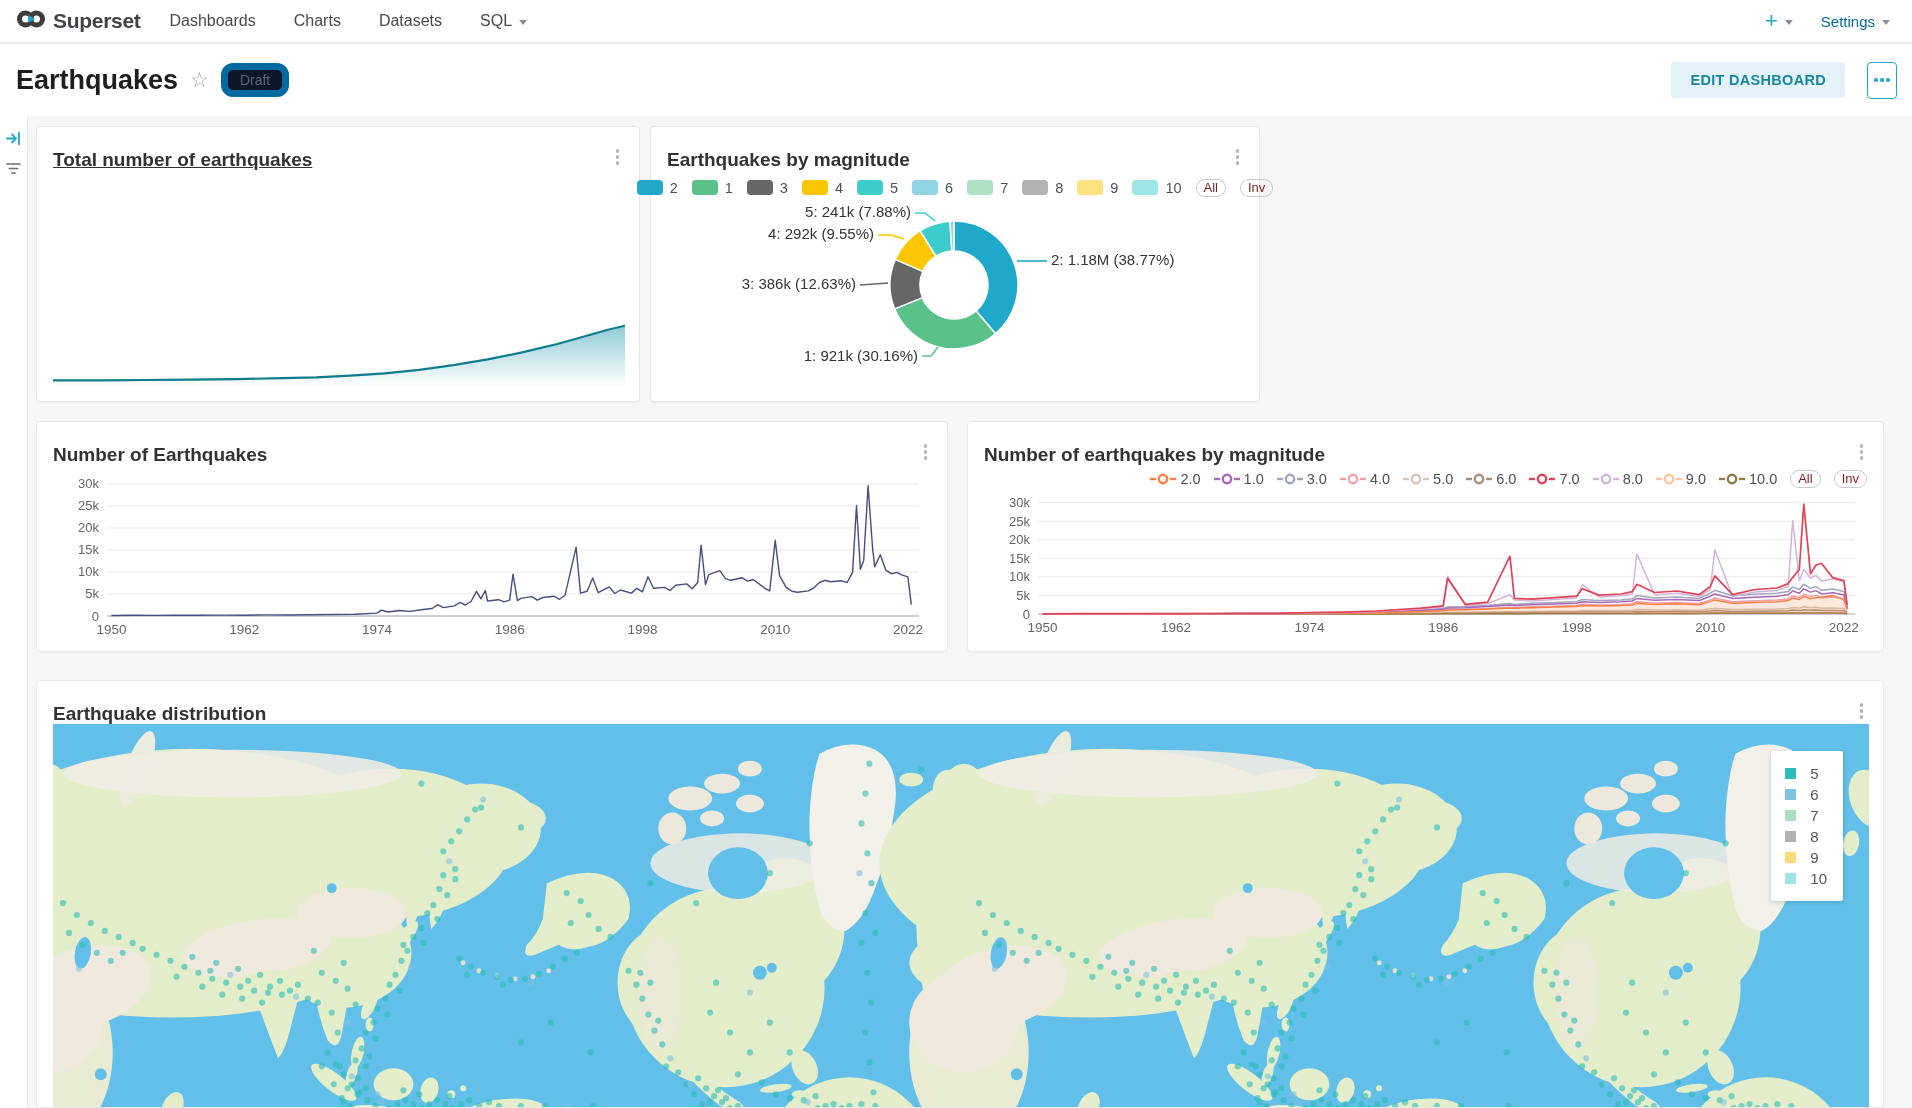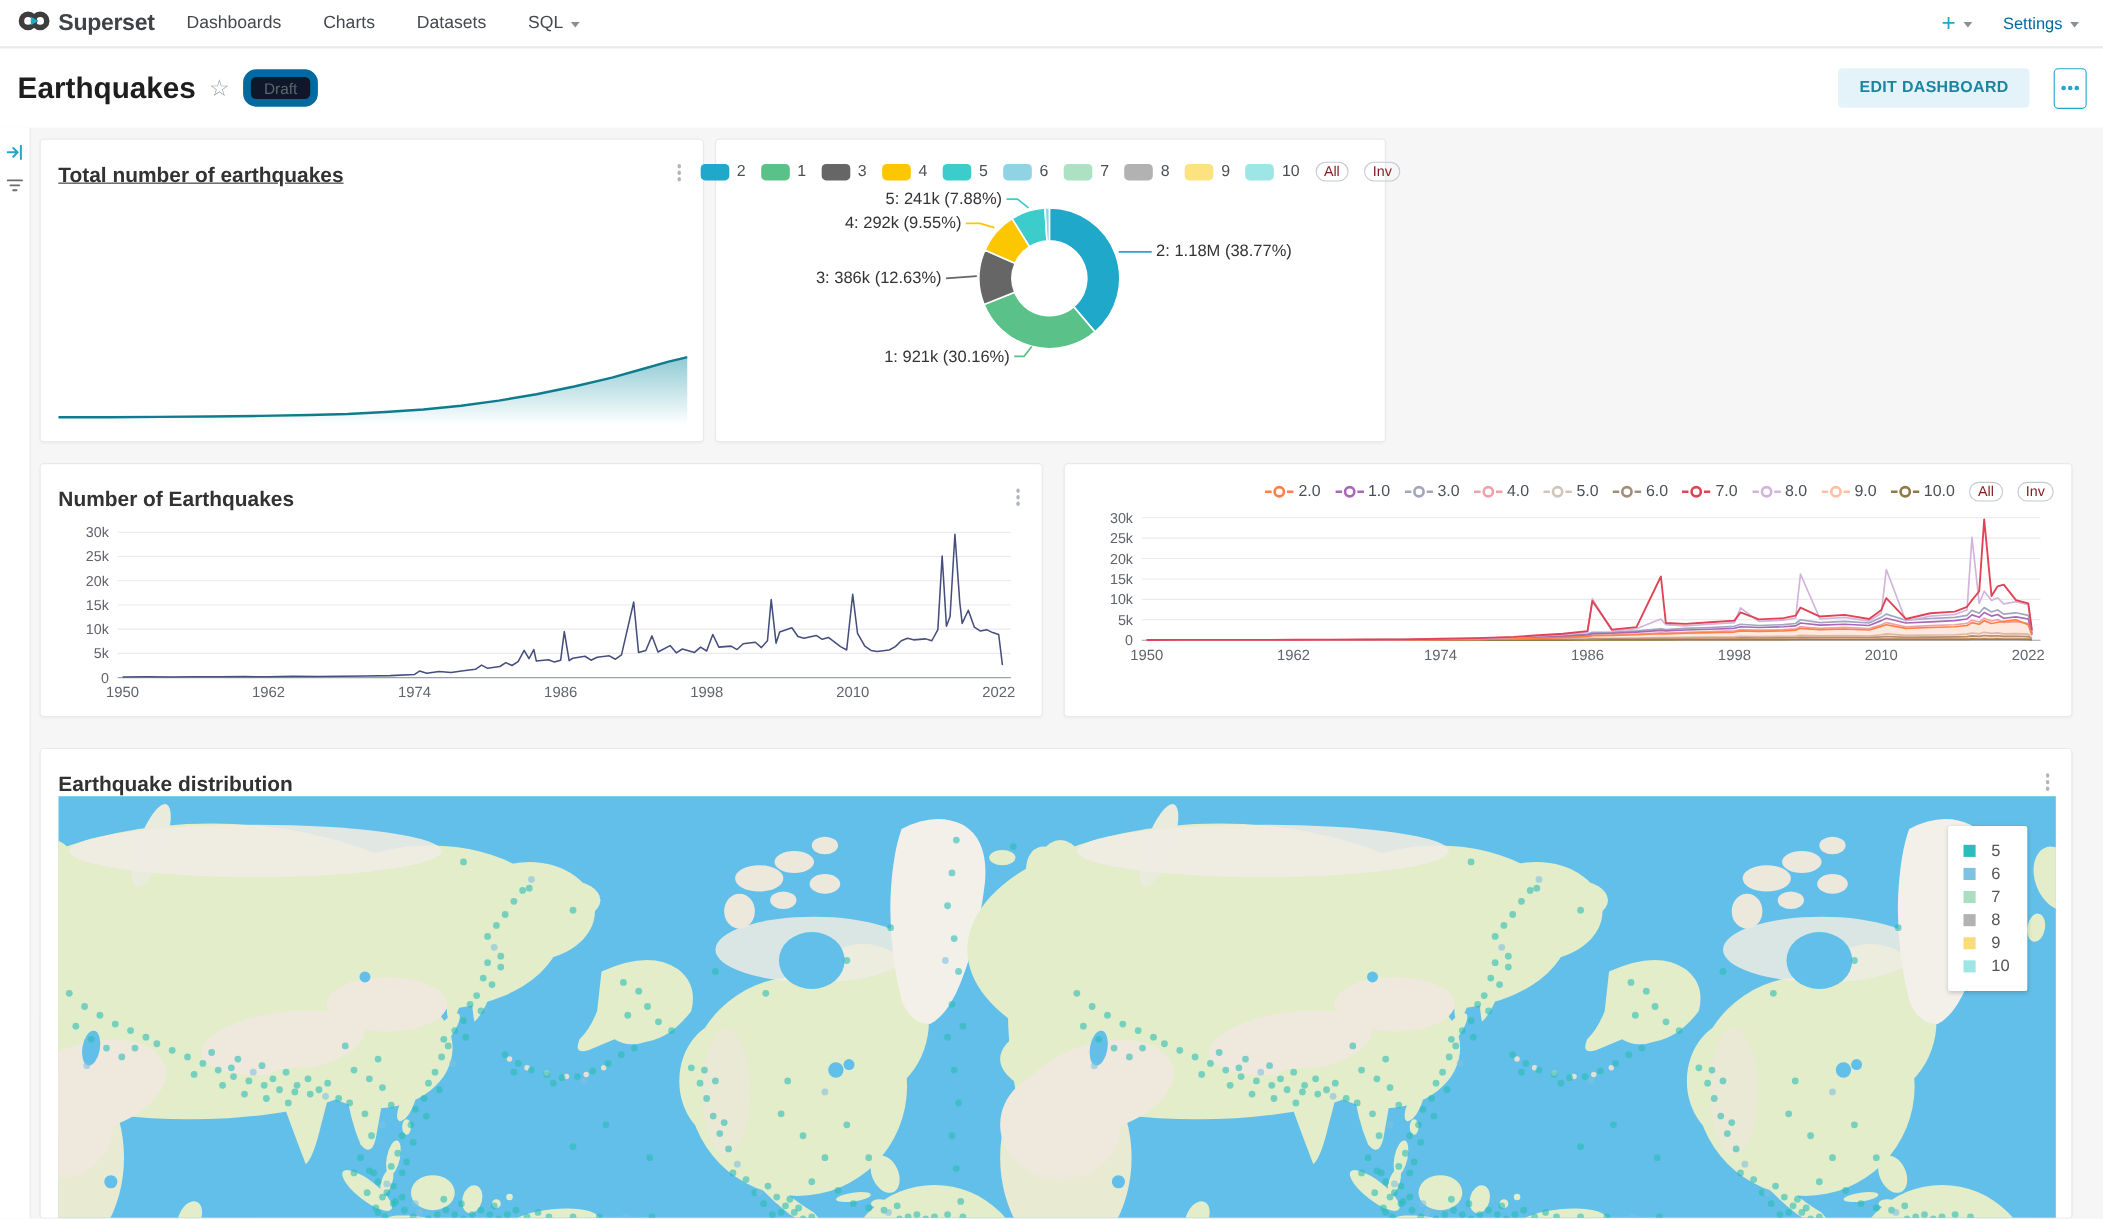--- a/index.html
+++ b/index.html
@@ -155,20 +155,28 @@
               <stop offset="100%" stop-color="rgba(32,150,170,0)"></stop>
             </linearGradient>
           </defs>
           <path d="M0.0,59.3 L45.8,59.3 L91.5,59.0 L137.3,58.7 L183.0,58.1 L228.8,57.2 L263.1,56.4 L297.4,54.6 L331.8,52.3 L366.1,48.8 L400.4,44.2 L434.7,38.4 L469.0,31.4 L503.4,23.3 L532.0,15.2 L554.8,8.8 L572.0,4.7 L572,66 L0,66 Z" fill="url(#sparkGrad)"></path>
           <path d="M0.0,59.3 L45.8,59.3 L91.5,59.0 L137.3,58.7 L183.0,58.1 L228.8,57.2 L263.1,56.4 L297.4,54.6 L331.8,52.3 L366.1,48.8 L400.4,44.2 L434.7,38.4 L469.0,31.4 L503.4,23.3 L532.0,15.2 L554.8,8.8 L572.0,4.7" fill="none" stroke="#0E7C8C" stroke-width="2.2"></path>
         </svg>
     </div>
   </div>
 
   <div class="card" id="card-donut">
+    <div class="card-head">
+      <div class="card-title">Earthquakes by magnitude</div>
+      <div class="kebab">
+          <i></i>
+          <i></i>
+          <i></i>
+        </div>
+    </div>
     <div class="legend-row" id="donutLegend">
         <div class="legend-item">
           <span class="legend-swatch" style="background:#1FA8C9"></span>
           <span>2</span>
         </div>
         <div class="legend-item">
           <span class="legend-swatch" style="background:#5AC189"></span>
           <span>1</span>
         </div>
         <div class="legend-item">
@@ -259,20 +267,28 @@
           <text x="456.68119891008223" y="166" text-anchor="middle" font-size="13.5" fill="#60646C">1986</text>
           <text x="589.4332425068123" y="166" text-anchor="middle" font-size="13.5" fill="#60646C">1998</text>
           <text x="722.1852861035425" y="166" text-anchor="middle" font-size="13.5" fill="#60646C">2010</text>
           <text x="854.9373297002725" y="166" text-anchor="middle" font-size="13.5" fill="#60646C">2022</text>
           <path d="M58.4,147.5 L80.6,147.3 L102.7,147.4 L124.8,147.2 L146.9,147.3 L169.1,147.1 L191.2,147.2 L213.3,146.9 L235.4,147.0 L257.6,146.7 L279.7,146.5 L301.8,146.2 L323.9,145.1 L328.4,142.1 L335.0,144.0 L346.1,142.5 L357.1,143.4 L368.2,141.8 L379.2,140.5 L384.8,136.6 L390.3,139.6 L401.4,137.9 L406.9,134.4 L412.4,137.0 L418.0,133.5 L423.5,123.3 L427.9,130.8 L432.3,122.5 L434.6,133.0 L445.6,131.7 L451.1,133.9 L456.7,132.2 L460.0,106.2 L464.4,132.6 L467.7,130.4 L478.8,128.6 L484.3,132.2 L489.9,129.5 L500.9,128.2 L506.5,131.3 L512.0,127.3 L523.1,79.3 L527.5,125.1 L534.1,123.3 L539.7,110.1 L545.2,124.7 L556.2,118.9 L561.8,125.5 L567.3,122.0 L578.4,125.1 L583.9,120.3 L589.4,123.8 L595.0,108.8 L600.5,120.3 L611.6,119.4 L617.1,122.5 L622.6,117.2 L633.7,115.9 L639.2,120.7 L644.7,114.5 L648.1,77.1 L652.5,116.7 L655.8,106.6 L666.9,102.7 L672.4,110.6 L677.9,112.3 L689.0,109.7 L694.5,113.2 L700.1,111.5 L711.1,119.8 L716.7,122.9 L722.2,72.3 L726.6,107.9 L733.2,119.4 L738.8,123.3 L744.3,124.2 L755.4,122.9 L760.9,119.8 L766.4,114.5 L772.0,112.3 L777.5,113.7 L788.6,112.8 L794.1,114.5 L799.6,104.4 L803.5,37.5 L807.4,101.3 L810.7,92.5 L815.1,17.7 L819.5,79.3 L821.7,98.7 L827.3,86.8 L832.8,102.2 L838.3,105.7 L843.9,104.4 L849.4,107.1 L854.9,108.8 L858.3,136.6" fill="none" stroke="#454E7C" stroke-width="1.4" stroke-linejoin="round"></path>
         </svg>
     </div>
   </div>
 
   <div class="card" id="card-linemag">
+    <div class="card-head">
+      <div class="card-title">Number of earthquakes by magnitude</div>
+      <div class="kebab">
+          <i></i>
+          <i></i>
+          <i></i>
+        </div>
+    </div>
     <div class="legend-row-right" id="magLegend">
         <div class="mag-item">
           <svg width="26" height="12">
             <line x1="0" y1="6" x2="6" y2="6" stroke="#FF7F44" stroke-width="2.4"></line>
             <circle cx="13" cy="6" r="4.2" fill="#fff" stroke="#FF7F44" stroke-width="2.4"></circle>
             <line x1="20" y1="6" x2="26" y2="6" stroke="#FF7F44" stroke-width="2.4"></line>
           </svg>
           <span>2.0</span>
         </div>
         <div class="mag-item">

